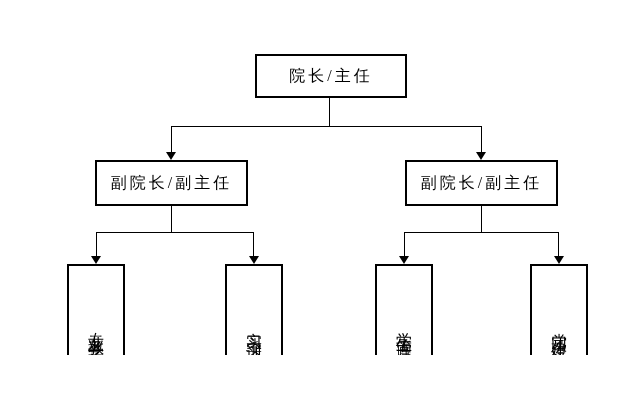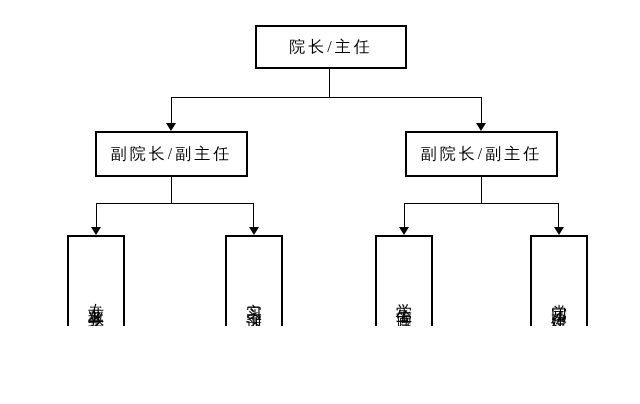--- a/index.html
+++ b/index.html
@@ -12,20 +12,21 @@
     padding: 0;
     background: var(--bg);
     font-family: "Liberation Serif", serif;
   }
   .canvas {
     position: relative;
     width: 640px;
     height: 326px;
     background: var(--bg);
     overflow: hidden;
+    margin-top: 29px;
   }
   .node {
     position: absolute;
     box-sizing: border-box;
     border: 2px solid var(--line);
     background: var(--bg);
     color: var(--text);
     display: flex;
     align-items: center;
     justify-content: center;

